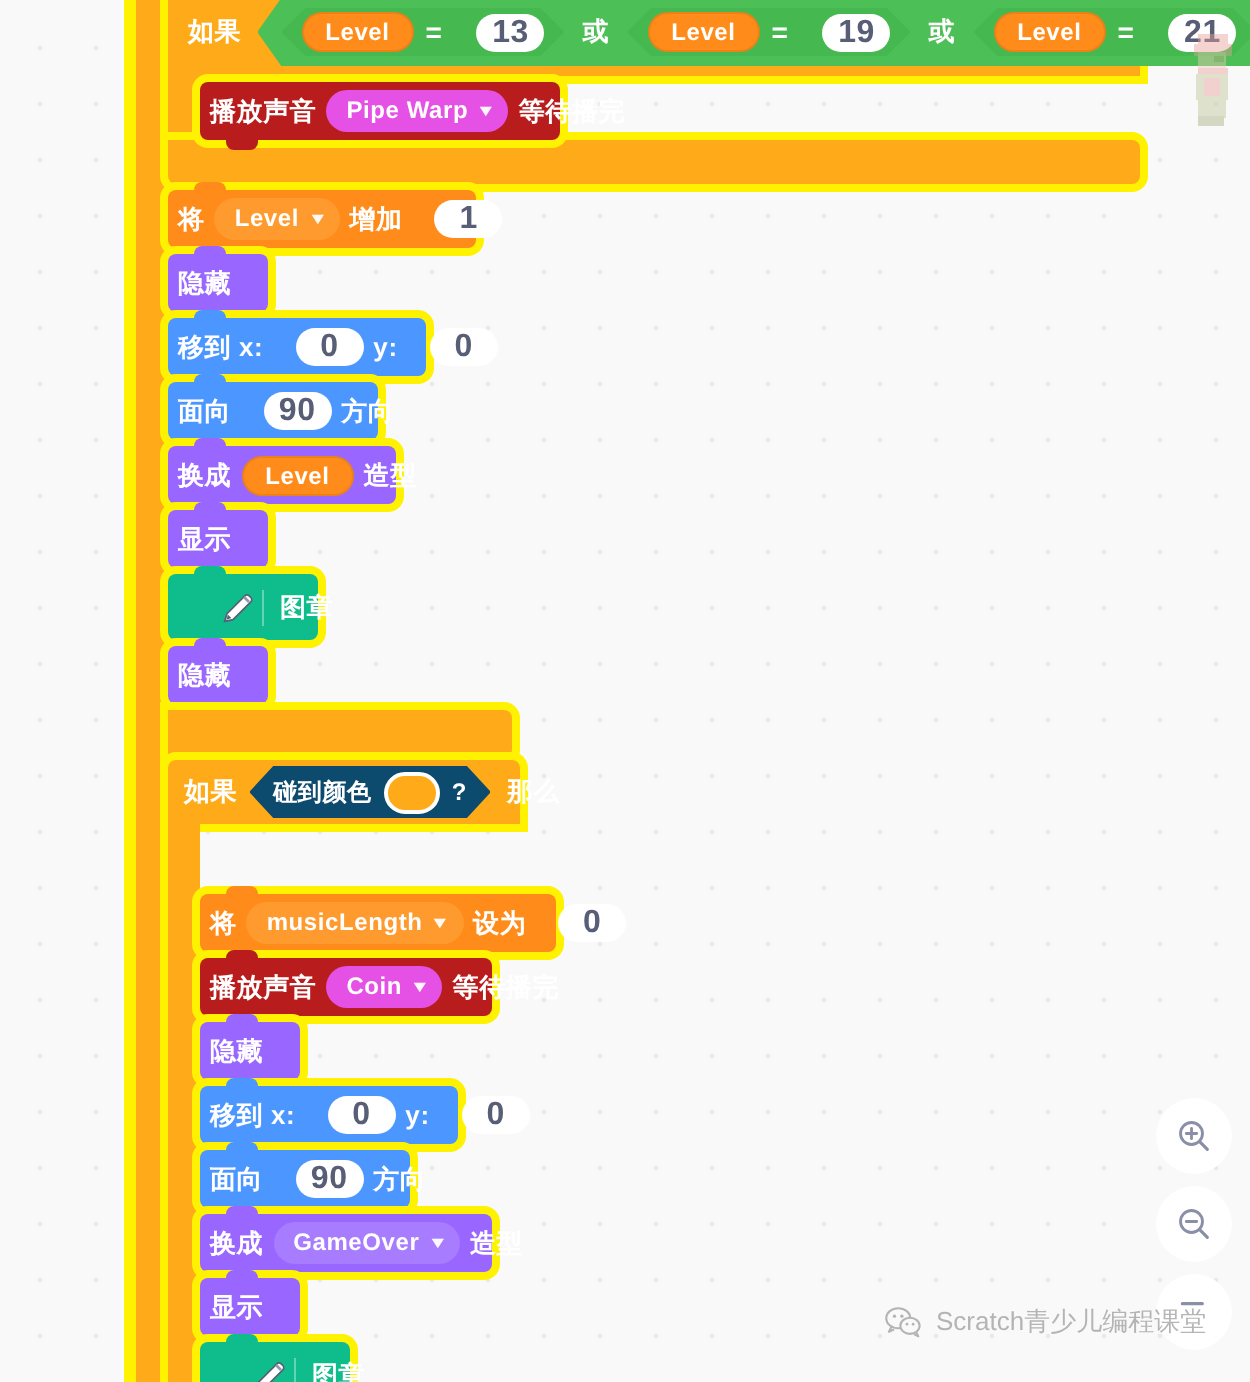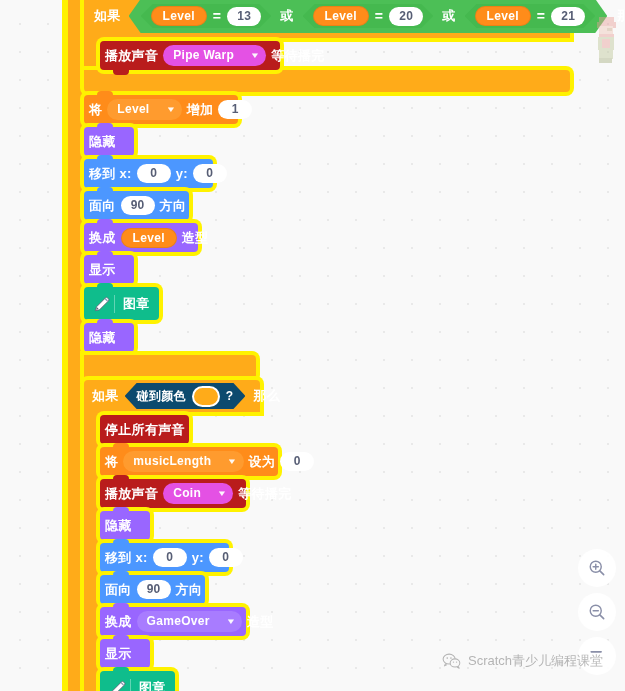--- a/index.html
+++ b/index.html
@@ -39,41 +39,42 @@
   
   .c-control{background:#FFAB19;}
   .c-sound{background:#b91c1c;}
   .c-sound-in{background:#E451E4;}
   .c-looks{background:#9966FF;}
   .c-looks-drop{background:#A87CFF;text-align:center;}
   .c-motion{background:#4C97FF;}
   .c-data{background:#FF8C1A;}
   .c-data-in{background:#FF9B2E;}
   .c-sensing{background:#0c4a6e;}
-  .c-pen{background:#0FBD8C;}
+  .c-pen{background:#0FBD8C;padding-left:17px;}
 
   .glow{box-shadow:0 0 0 4px #FFF200;}
 
   
   .numin{
     background:#fff;color:#575E75;border-radius:999px;
     min-width:22px;height:19px;line-height:19px;text-align:center;
-    padding:0 6px;font-size:12px;font-weight:bold;
+    padding:0 6px;font-size:16px;font-weight:bold;
     display:inline-block;
+    margin-left:11px;
   }
   
   .varoval{
     background:#FF8C1A;color:#fff;border-radius:999px;height:20px;
     line-height:20px;padding:0 12px;font-size:12px;font-weight:bold;
     box-shadow:inset 0 0 0 1px rgba(0,0,0,.08);
   }
   
   .drop{
     border-radius:999px;height:21px;line-height:21px;padding:0 7px 0 10px;
-    font-size:12px;font-weight:bold;color:#fff;display:flex;align-items:center;gap:17px;
+    font-size:12px;font-weight:bold;color:#fff;display:flex;align-items:center;gap:5px;
   }
   .drop .arw{font-size:8px;transform:scaleX(1.3);opacity:.95;}
   .hexa-wide{
     clip-path:polygon(12px 0,calc(100% - 12px) 0,100% 50%,calc(100% - 12px) 100%,12px 100%,0 50%);
     -webkit-clip-path:polygon(12px 0,calc(100% - 12px) 0,100% 50%,calc(100% - 12px) 100%,12px 100%,0 50%);
     padding:0 12px;
   }
   .hex-equal{
     background:#45B94F;height:24px;display:flex;align-items:center;gap:6px;padding:0 10px;
     clip-path:polygon(12px 0,calc(100% - 12px) 0,100% 50%,calc(100% - 12px) 100%,12px 100%,0 50%);
@@ -115,21 +116,21 @@
         <span class="varoval">Level</span>
         <span style="font-size:14px;">=</span>
         <span class="numin">13</span>
       </div>
 
       <span style="padding:0 5px;font-size:13px;">或</span>
 
       <div class="hex-equal">
         <span class="varoval">Level</span>
         <span style="font-size:14px;">=</span>
-        <span class="numin">20</span>
+        <span class="numin">19</span>
       </div>
 
       <span style="padding:0 5px;font-size:13px;">或</span>
 
       <div class="hex-equal">
         <span class="varoval">Level</span>
         <span style="font-size:14px;">=</span>
         <span class="numin">21</span>
       </div>
     </div>
@@ -211,23 +212,20 @@
       <span style="font-size:12px;">碰到颜色</span>
       <span class="colorswatch"></span>
       <span style="font-size:12px;">?</span>
     </div>
     <span class="lbl" style="padding:0 8px;">那么</span>
   </div>
 
   <div class="blk c-control" style="left:84px;top:412px;width:16px;height:290px;border-radius:0;"></div>
   <div style="position:absolute;left:80px;top:412px;width:4px;height:290px;background:#FFF200;"></div>
 
-  <div class="blk c-sound notch-b glow" style="left:100px;top:415px;width:89px;height:29px;">
-    <span class="lbl">停止所有声音</span>
-  </div>
 
   <div class="blk c-data notch-t notch-b glow" style="left:100px;top:447px;width:178px;height:29px;">
     <span class="lbl">将</span>
     <span class="drop c-data-in">
       <span>musicLength</span>
       <span class="arw">▼</span>
     </span>
     <span class="lbl">设为</span>
     <span class="numin">0</span>
   </div>

